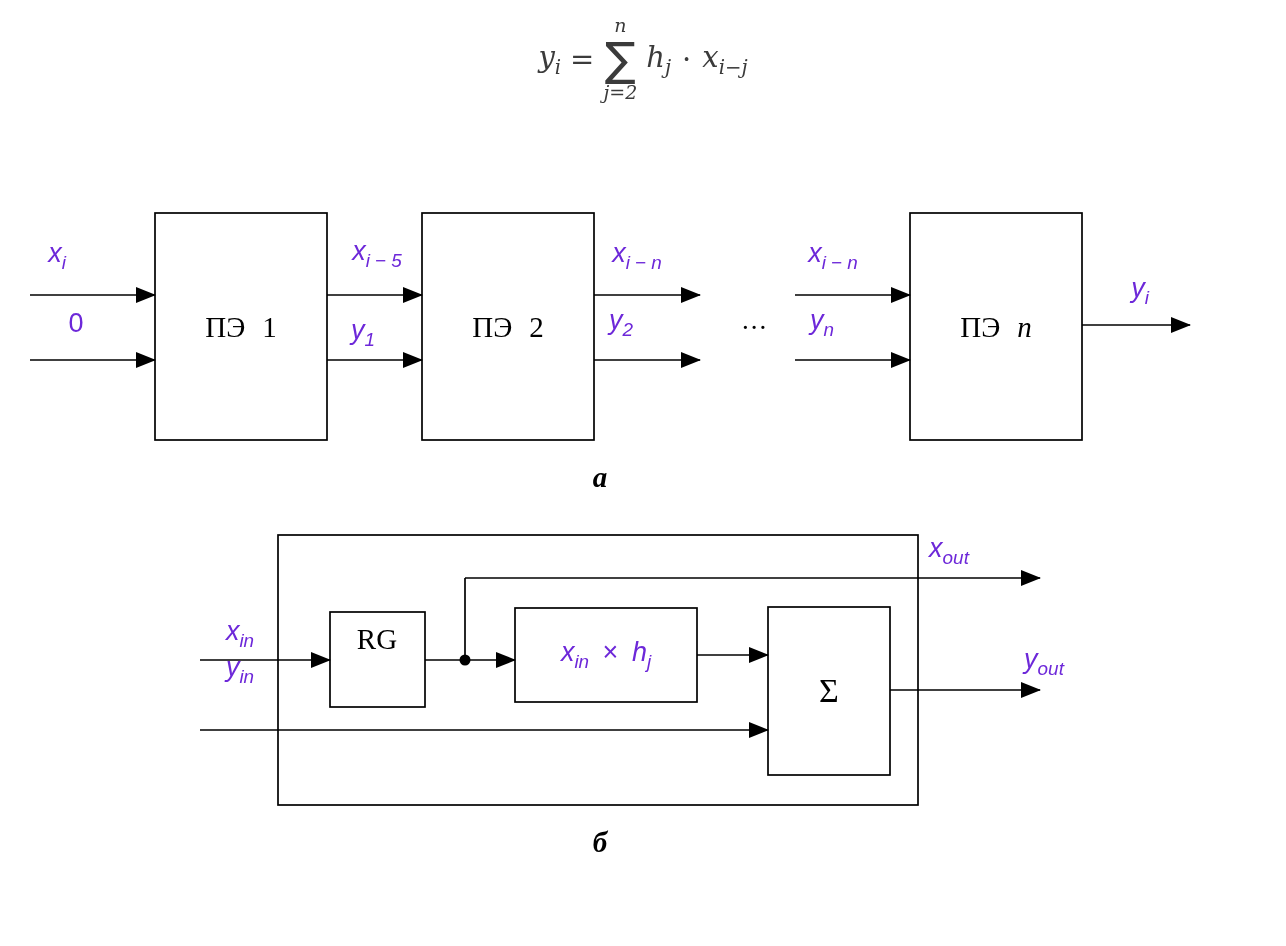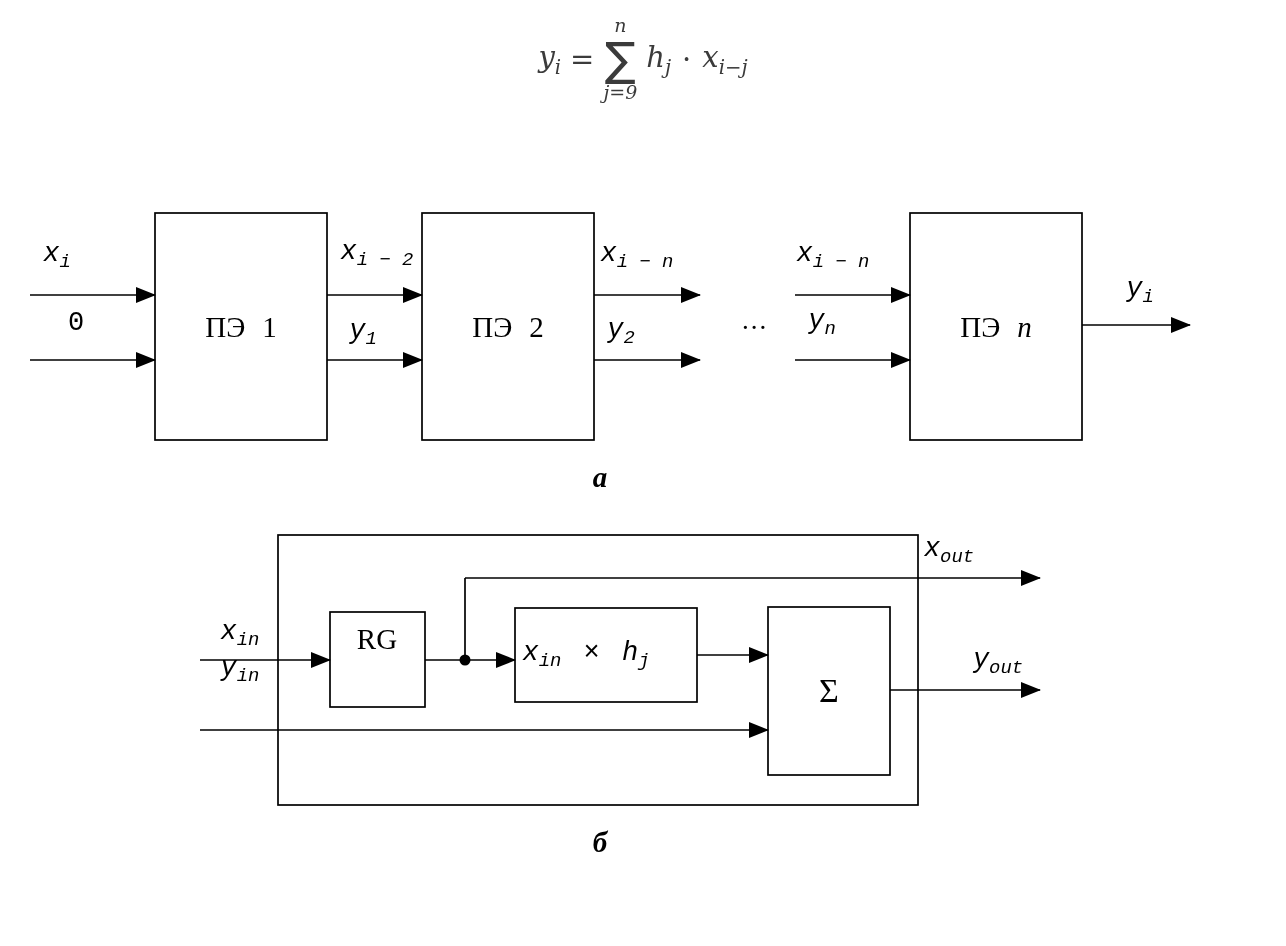--- a/index.html
+++ b/index.html
@@ -25,21 +25,21 @@
   .sum { display:flex; flex-direction:column; align-items:center; line-height:1.05; font-size:19px; }
   .sum-sym {
     font-family:"DejaVu Sans", sans-serif; font-style:normal;
     font-size:46px; line-height:1.02; color:#3b3b3b;
   }
 
   
   .lbl {
     position:absolute; transform:translate(-50%,-50%);
     font-style:italic; font-size:27px; white-space:nowrap;
-    font-family:Liberation Mono, monospace; color:#000000;
+    font-family:Liberation Sans, sans-serif; color:#6d28d9;
   }
   .lbl sub { font-size:0.7em; }
   .lbl .up, .up { font-style:normal; }
   .lbl .sp { margin-left:6px; margin-right:6px; }
   .box-label {
     position:absolute; transform:translate(-50%,-50%);
     font-style:normal; font-size:29px; white-space:nowrap;
     display:flex; gap:17px; align-items:center;
   }
   .box-label .it { font-style:italic; }
@@ -57,21 +57,21 @@
 <body>
 
 <div class="stage">
 
   <div class="formula">
     <span><span>y</span><sub>i</sub></span>
     <span class="up">=</span>
     <span class="sum">
       <span class="sum-top">n</span>
       <span class="sum-sym">∑</span>
-      <span class="sum-bot">j=9</span>
+      <span class="sum-bot">j=2</span>
     </span>
     <span><span>h</span><sub>j</sub></span>
     <span class="up dot">·</span>
     <span><span>x</span><sub>i−j</sub></span>
   </div>
 
   <svg class="wires" width="1286" height="946" viewBox="0 0 1286 946">
     <defs>
       <marker id="arr" markerUnits="userSpaceOnUse" markerWidth="20" markerHeight="16" refX="19" refY="8" orient="auto">
         <path d="M0,0 L20,8 L0,16 Z" fill="#000"></path>
@@ -110,30 +110,30 @@
   </svg>
 
   <div class="lbl" style="left:57px;  top:256px"><span>x</span><sub>i</sub></div>
   <div class="lbl up" style="left:76px; top:323px">0</div>
 
   <div class="box-label" style="left:241px; top:327px">
     <span>ПЭ</span>
       <span>1</span>
   </div>
 
-  <div class="lbl" style="left:377px; top:254px"><span>x</span><sub>i − 2</sub></div>
+  <div class="lbl" style="left:377px; top:254px"><span>x</span><sub>i − 5</sub></div>
   <div class="lbl" style="left:363px; top:333px"><span>y</span><sub>1</sub></div>
 
   <div class="box-label" style="left:508px; top:327px">
     <span>ПЭ</span>
       <span>2</span>
   </div>
 
   <div class="lbl" style="left:637px; top:256px"><span>x</span><sub>i − n</sub></div>
-  <div class="lbl" style="left:621px; top:332px"><span>y</span><sub>2</sub></div>
+  <div class="lbl" style="left:621px; top:323px"><span>y</span><sub>2</sub></div>
 
   <div class="dots" style="left:755px; top:320px">...</div>
 
   <div class="lbl" style="left:833px; top:256px"><span>x</span><sub>i − n</sub></div>
   <div class="lbl" style="left:822px; top:323px"><span>y</span><sub>n</sub></div>
 
   <div class="box-label" style="left:996px; top:327px">
     <span>ПЭ</span>
       <span class="it">n</span>
   </div>
@@ -142,26 +142,26 @@
 
   <div class="caption" style="left:600px; top:477px">а</div>
 
   <div class="lbl" style="left:240px; top:634px"><span>x</span><sub>in</sub></div>
   <div class="lbl" style="left:240px; top:670px"><span>y</span><sub>in</sub></div>
 
   <div class="box-label" style="left:377px; top:639px">
     <span>RG</span>
   </div>
 
-  <div class="lbl" style="left:586px; top:655px">
+  <div class="lbl" style="left:606px; top:655px">
     <span>x</span><sub>in</sub>
     <span class="up sp">×</span>
     <span>h</span><sub>j</sub>
   </div>
 
   <div class="sigma-label" style="left:829px; top:691px">Σ</div>
 
   <div class="lbl" style="left:949px; top:551px"><span>x</span><sub>out</sub></div>
-  <div class="lbl" style="left:998px; top:662px"><span>y</span><sub>out</sub></div>
+  <div class="lbl" style="left:1044px; top:662px"><span>y</span><sub>out</sub></div>
 
   <div class="caption" style="left:600px; top:842px">б</div>
 
 </div>
 
 </body></html>

